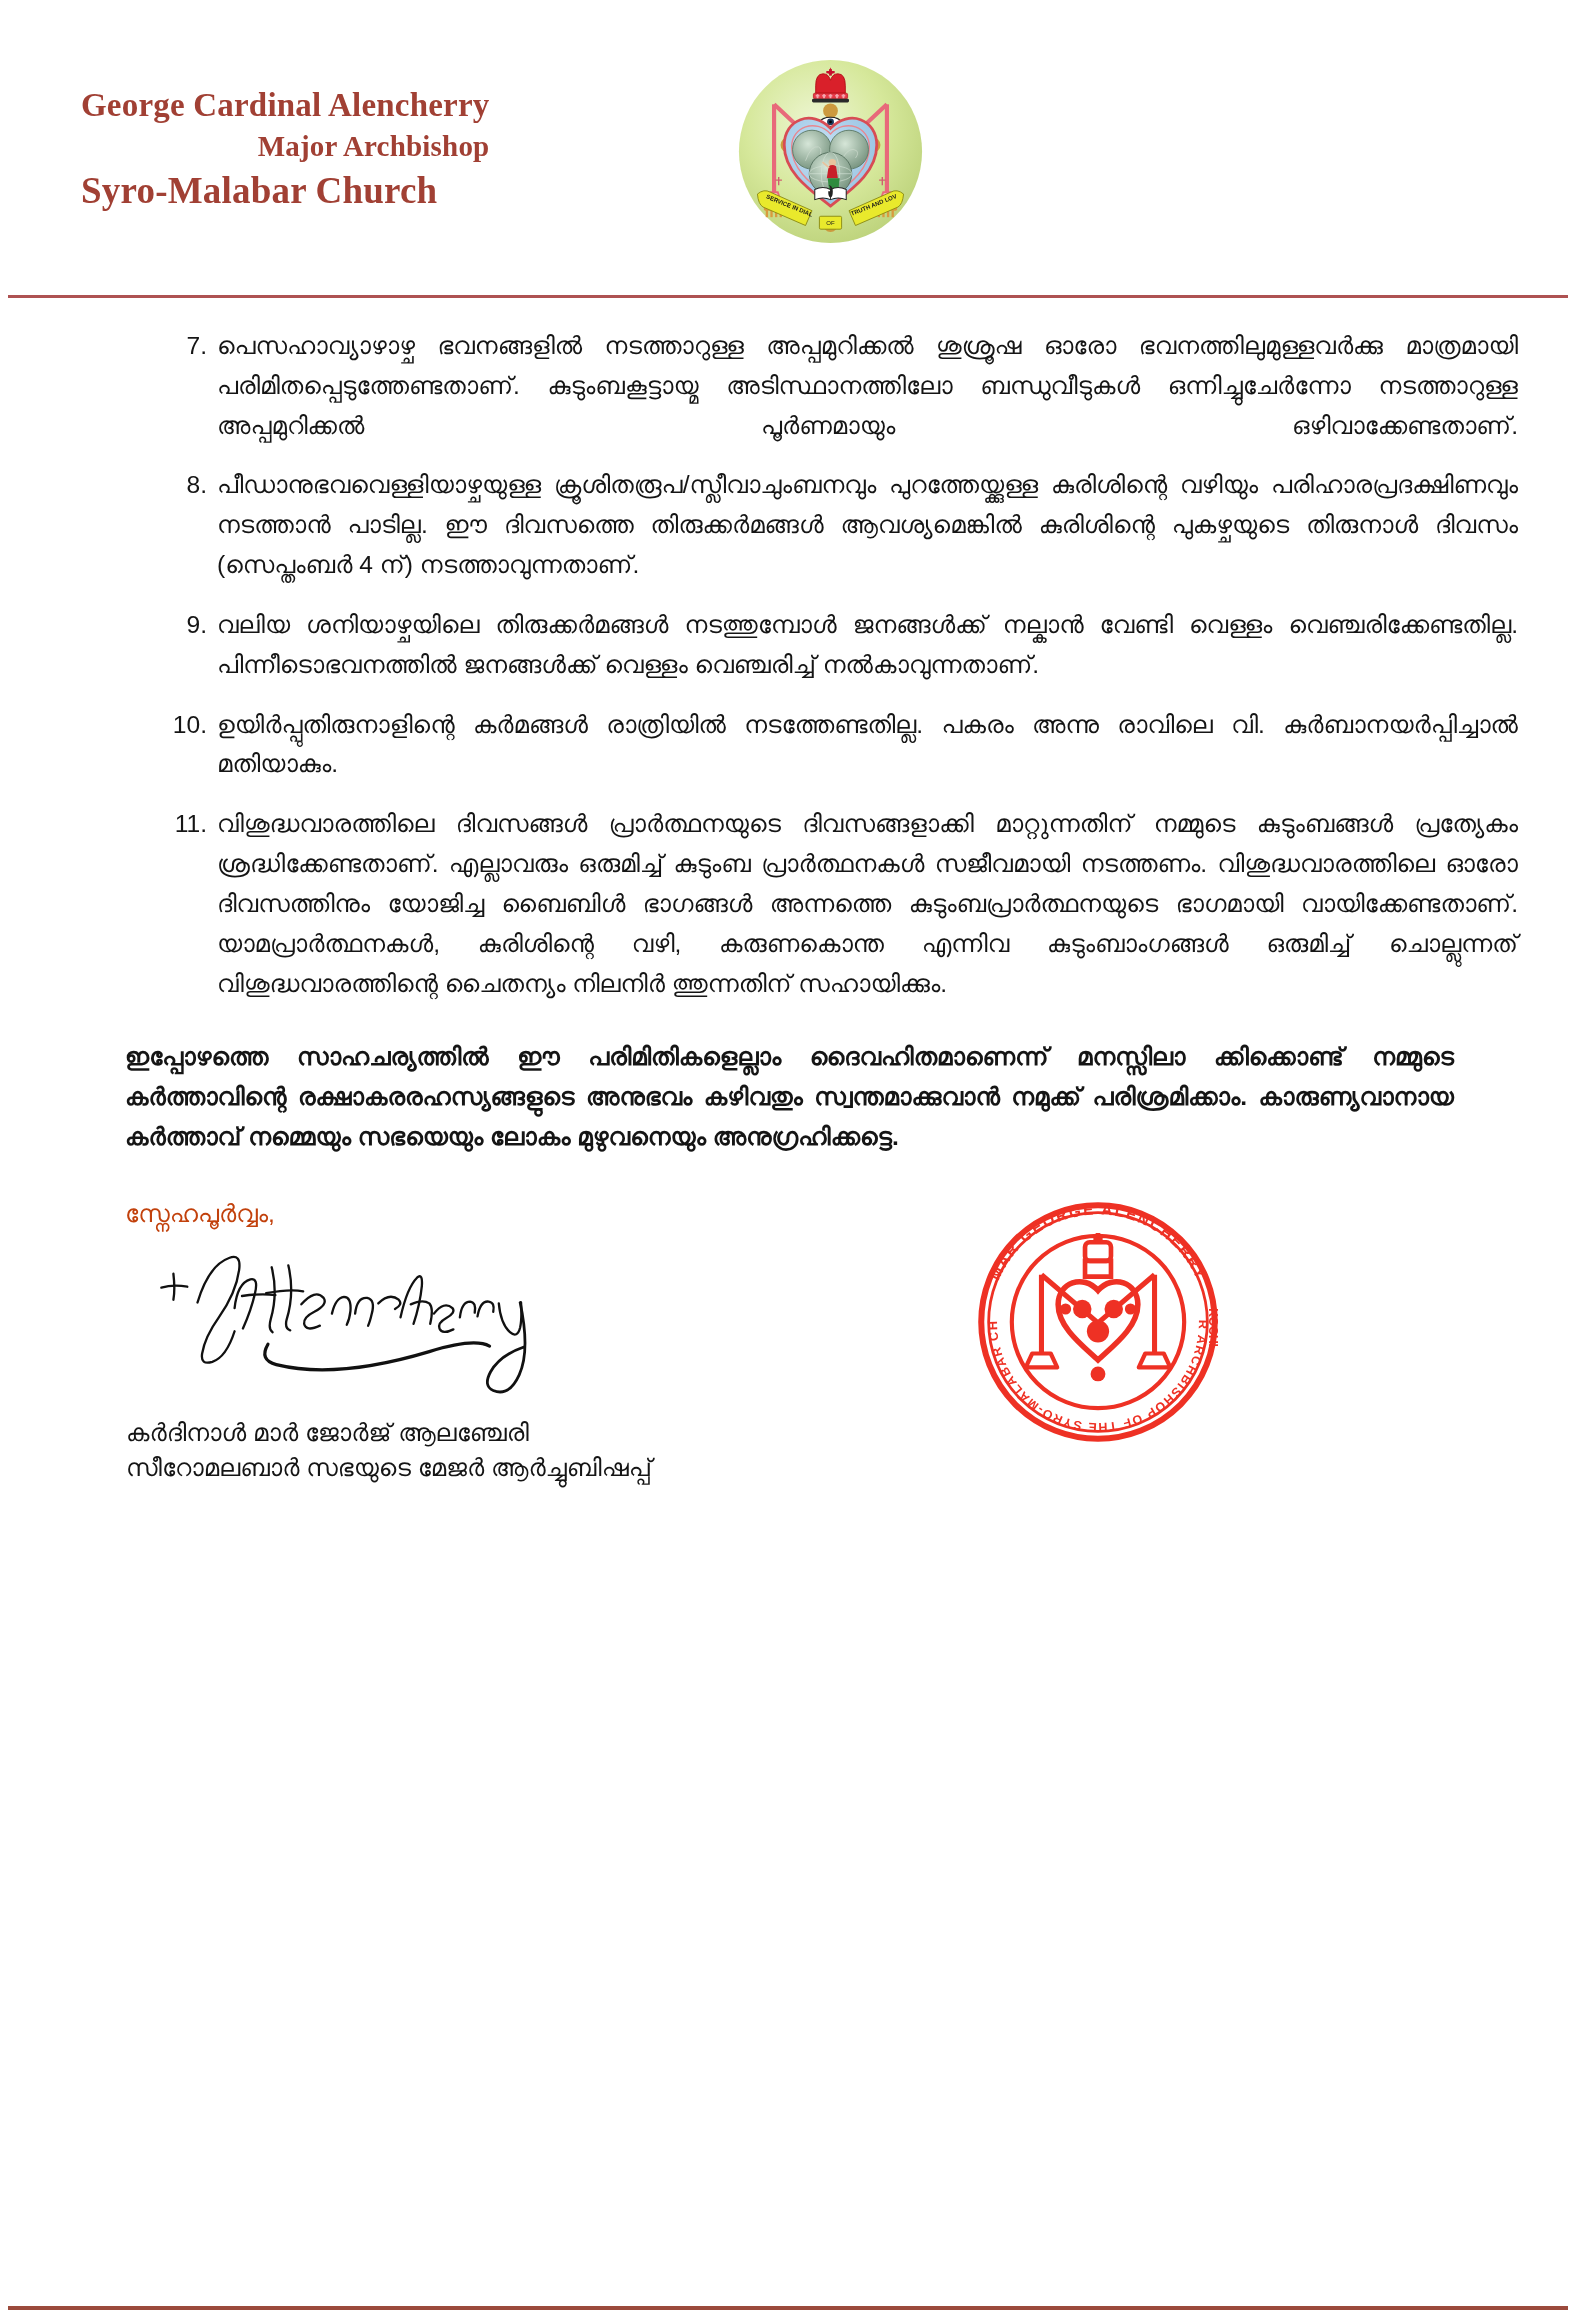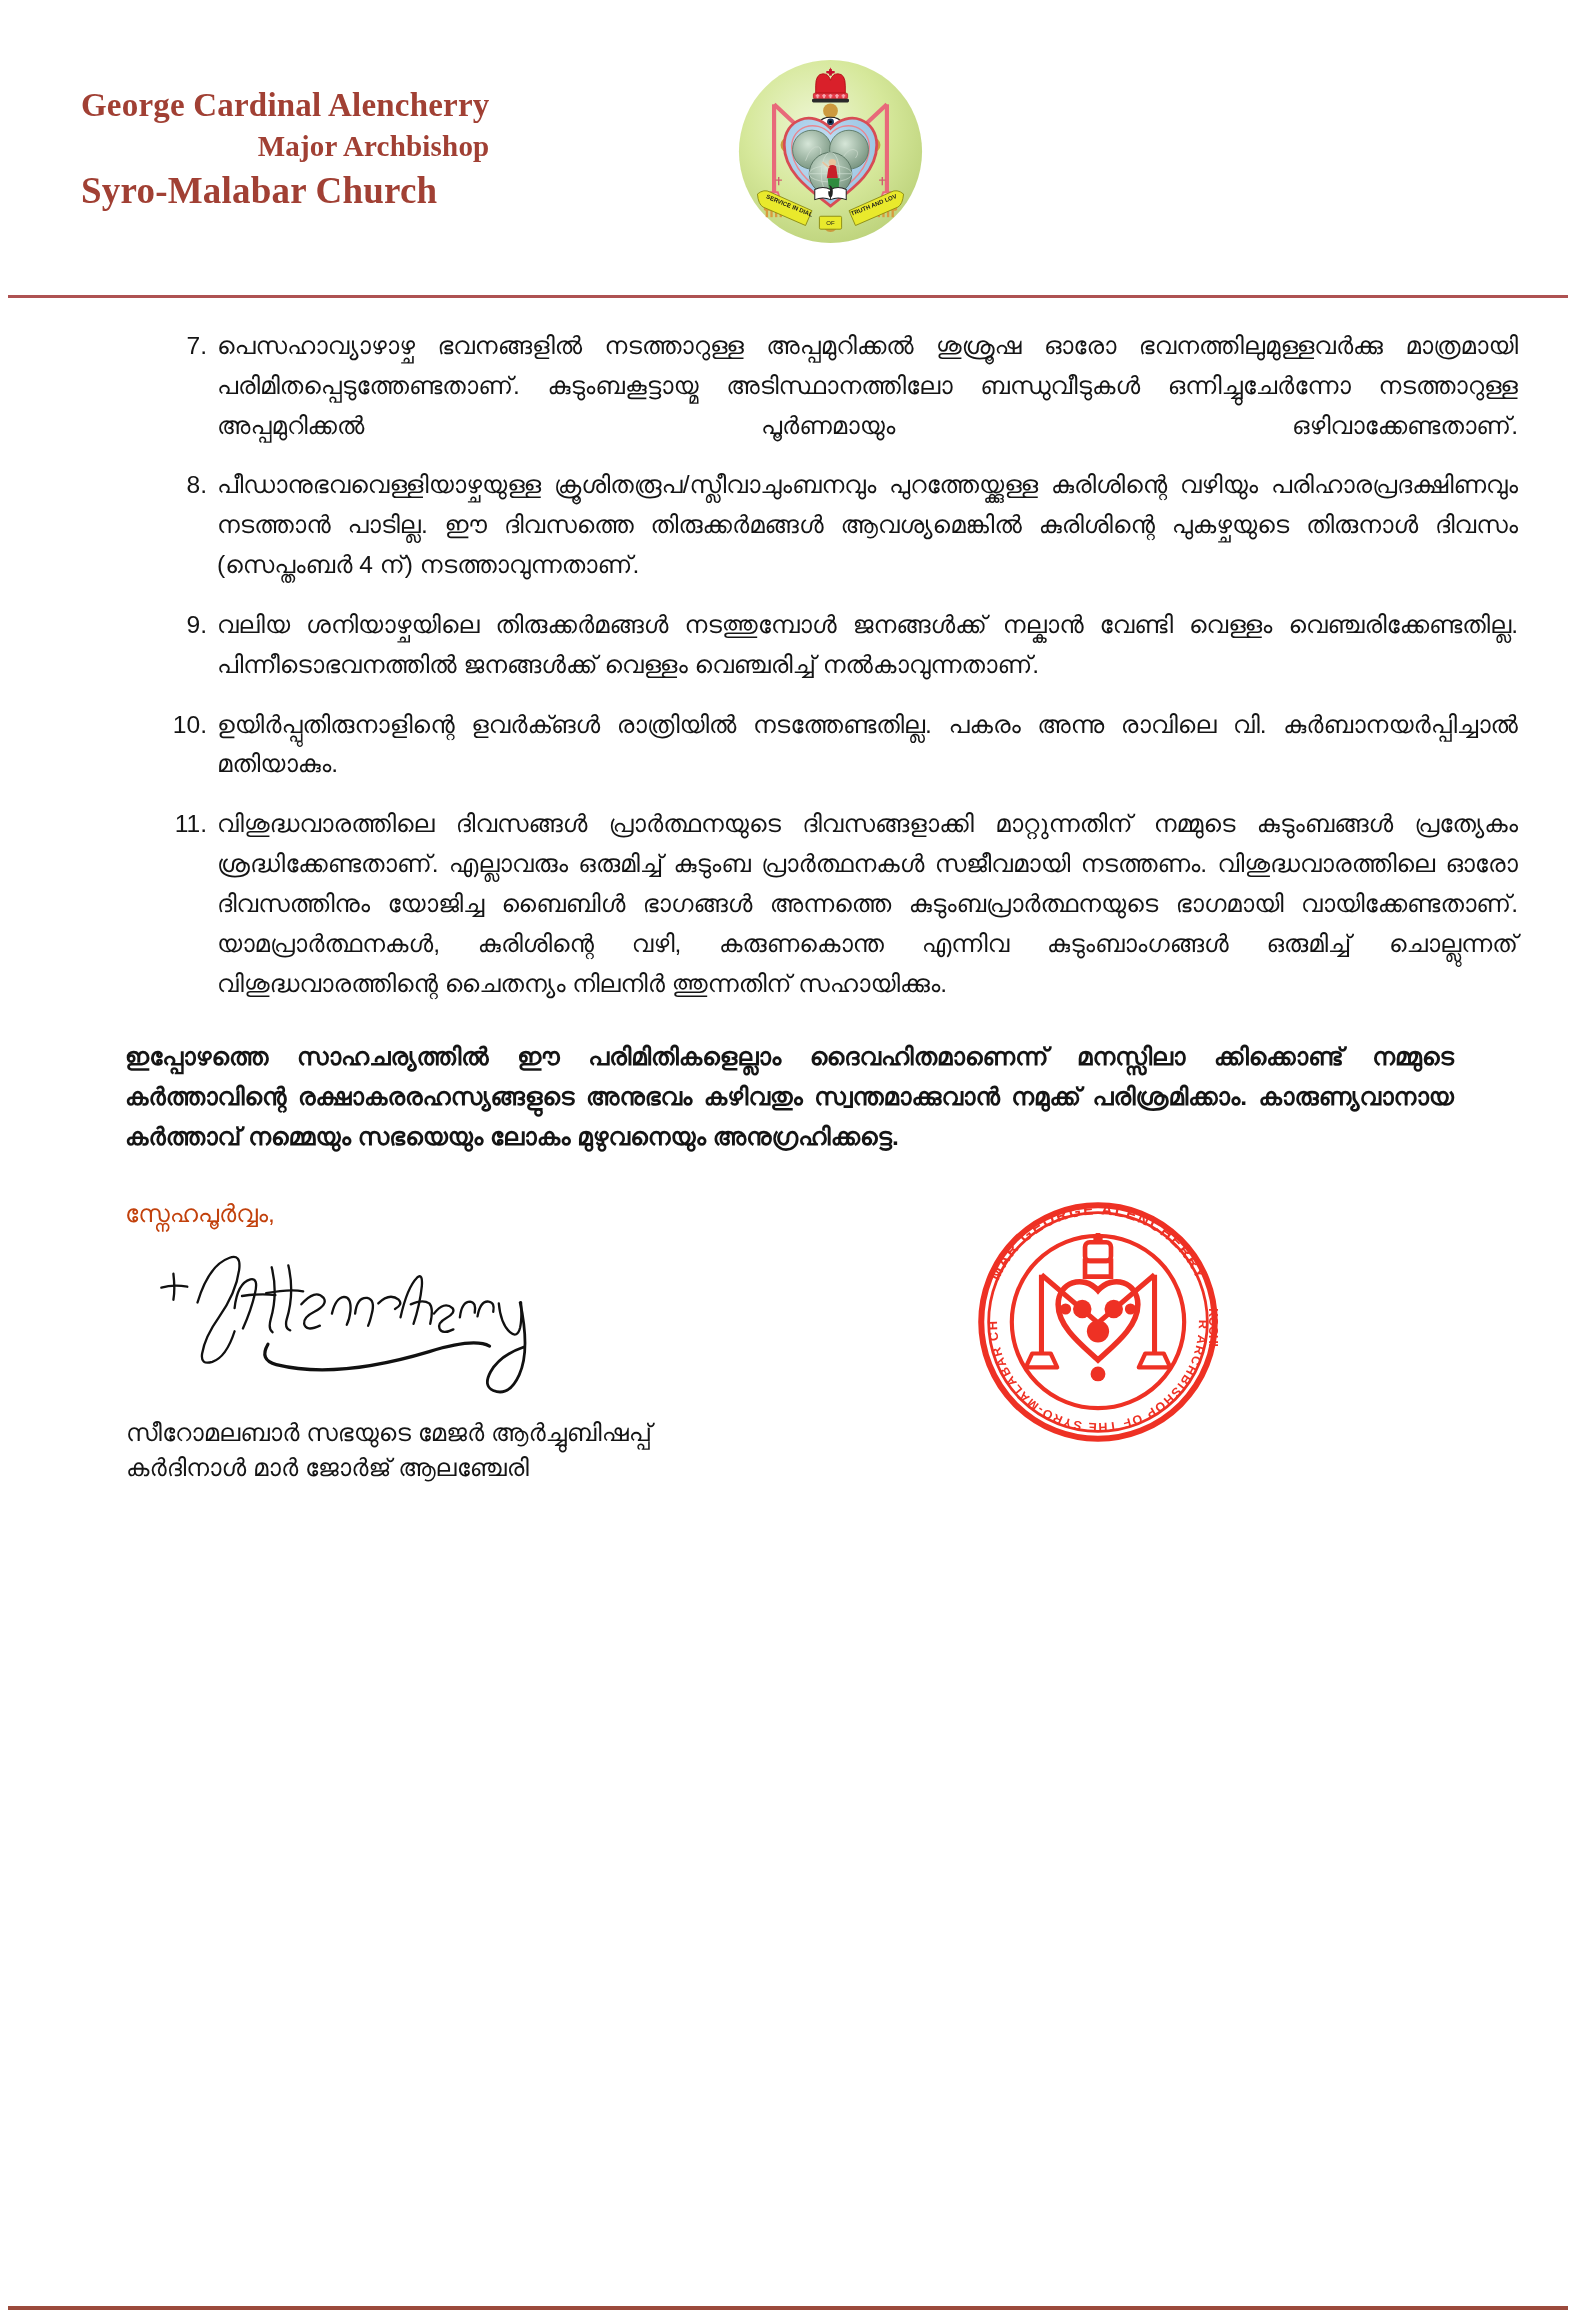--- a/index.html
+++ b/index.html
@@ -312,21 +312,21 @@
     <span class="body-text">പീഡാനുഭവവെള്ളിയാഴ്ചയുള്ള ക്രൂശിതരൂപ/സ്ലീവാചുംബനവും പുറത്തേയ്ക്കുള്ള കുരിശിന്റെ വഴിയും പരിഹാരപ്രദക്ഷിണവും നടത്താൻ പാടില്ല. ഈ ദിവസത്തെ തിരുക്കർമങ്ങൾ ആവശ്യമെങ്കിൽ കുരിശിന്റെ പുകഴ്ചയുടെ തിരുനാൾ ദിവസം (സെപ്തംബർ 4 ന്) നടത്താവുന്നതാണ്.</span>
   </div>
 
   <div class="list-item ml">
     <span class="num">9.</span>
     <span class="body-text">വലിയ ശനിയാഴ്ചയിലെ തിരുക്കർമങ്ങൾ നടത്തുമ്പോൾ ജനങ്ങൾക്ക് നല്കാൻ വേണ്ടി വെള്ളം വെഞ്ചരിക്കേണ്ടതില്ല. പിന്നീടൊഭവനത്തിൽ ജനങ്ങൾക്ക് വെള്ളം വെഞ്ചരിച്ച് നൽകാവുന്നതാണ്.</span>
   </div>
 
   <div class="list-item ml">
     <span class="num">10.</span>
-    <span class="body-text">ഉയിർപ്പുതിരുനാളിന്റെ ളവർക്ങൾ രാത്രിയിൽ നടത്തേണ്ടതില്ല. പകരം അന്നു രാവിലെ വി. കുർബാനയർപ്പിച്ചാൽ മതിയാകും.</span>
+    <span class="body-text">ഉയിർപ്പുതിരുനാളിന്റെ കർമങ്ങൾ രാത്രിയിൽ നടത്തേണ്ടതില്ല. പകരം അന്നു രാവിലെ വി. കുർബാനയർപ്പിച്ചാൽ മതിയാകും.</span>
   </div>
 
   <div class="list-item ml">
     <span class="num">11.</span>
     <span class="body-text">വിശുദ്ധവാരത്തിലെ ദിവസങ്ങൾ പ്രാർത്ഥനയുടെ ദിവസങ്ങളാക്കി മാറ്റുന്നതിന് നമ്മുടെ കുടുംബങ്ങൾ പ്രത്യേകം ശ്രദ്ധിക്കേണ്ടതാണ്. എല്ലാവരും ഒരുമിച്ച് കുടുംബ പ്രാർത്ഥനകൾ സജീവമായി നടത്തണം. വിശുദ്ധവാരത്തിലെ ഓരോ ദിവസത്തിനും യോജിച്ച ബൈബിൾ ഭാഗങ്ങൾ അന്നത്തെ കുടുംബപ്രാർത്ഥനയുടെ ഭാഗമായി വായിക്കേണ്ടതാണ്. യാമപ്രാർത്ഥനകൾ, കുരിശിന്റെ വഴി, കരുണകൊന്ത എന്നിവ കുടുംബാംഗങ്ങൾ ഒരുമിച്ച് ചൊല്ലുന്നത് വിശുദ്ധവാരത്തിന്റെ ചൈതന്യം നിലനിർ ത്തുന്നതിന് സഹായിക്കും.</span>
   </div>
 
   <div class="ml closing-para">ഇപ്പോഴത്തെ സാഹചര്യത്തിൽ ഈ പരിമിതികളെല്ലാം ദൈവഹിതമാണെന്ന് മനസ്സിലാ ക്കിക്കൊണ്ട് നമ്മുടെ കർത്താവിന്റെ രക്ഷാകരരഹസ്യങ്ങളുടെ അനുഭവം കഴിവതും സ്വന്തമാക്കുവാൻ നമുക്ക് പരിശ്രമിക്കാം. കാരുണ്യവാനായ കർത്താവ് നമ്മെയും സഭയെയും ലോകം മുഴുവനെയും അനുഗ്രഹിക്കട്ടെ.</div>
 
   <div class="salutation">സ്നേഹപൂർവ്വം,</div>
@@ -365,22 +365,22 @@
           <path d="M792 124 q22 104 -2 156 q-22 48 -56 34 q-22 -10 -6 -40
                    q20 -36 72 -54" stroke-width="6"></path>
 
           <path d="M248 214 q-20 34 18 44 q130 32 330 -28 q96 -30 130 -12" stroke-width="7"></path>
         </g>
         <text x="0" y="326" font-size="0" fill="none">+ Gr. Alencherry</text>
       </svg>
     </div>
 
     <div class="sig-name-block">
+      <div>കർദിനാൾ മാർ ജോർജ് ആലഞ്ചേരി</div>
       <div>സീറോമലബാർ സഭയുടെ മേജർ ആർച്ചുബിഷപ്പ്</div>
-      <div>കർദിനാൾ മാർ ജോർജ് ആലഞ്ചേരി</div>
     </div>
 
     <div class="official-seal">
       <svg width="278" height="278" viewBox="0 0 600 600" aria-hidden="true">
         <defs>
           <path id="sealTop" d="M300 300 m-232 0 a232 232 0 0 1 464 0" fill="none"></path>
           <path id="sealBot" d="M300 300 m218 0 a218 218 0 0 1 -436 0" fill="none"></path>
         </defs>
         <g stroke="#EE3124" fill="none">
           <circle cx="300" cy="300" r="252" stroke-width="13"></circle>

